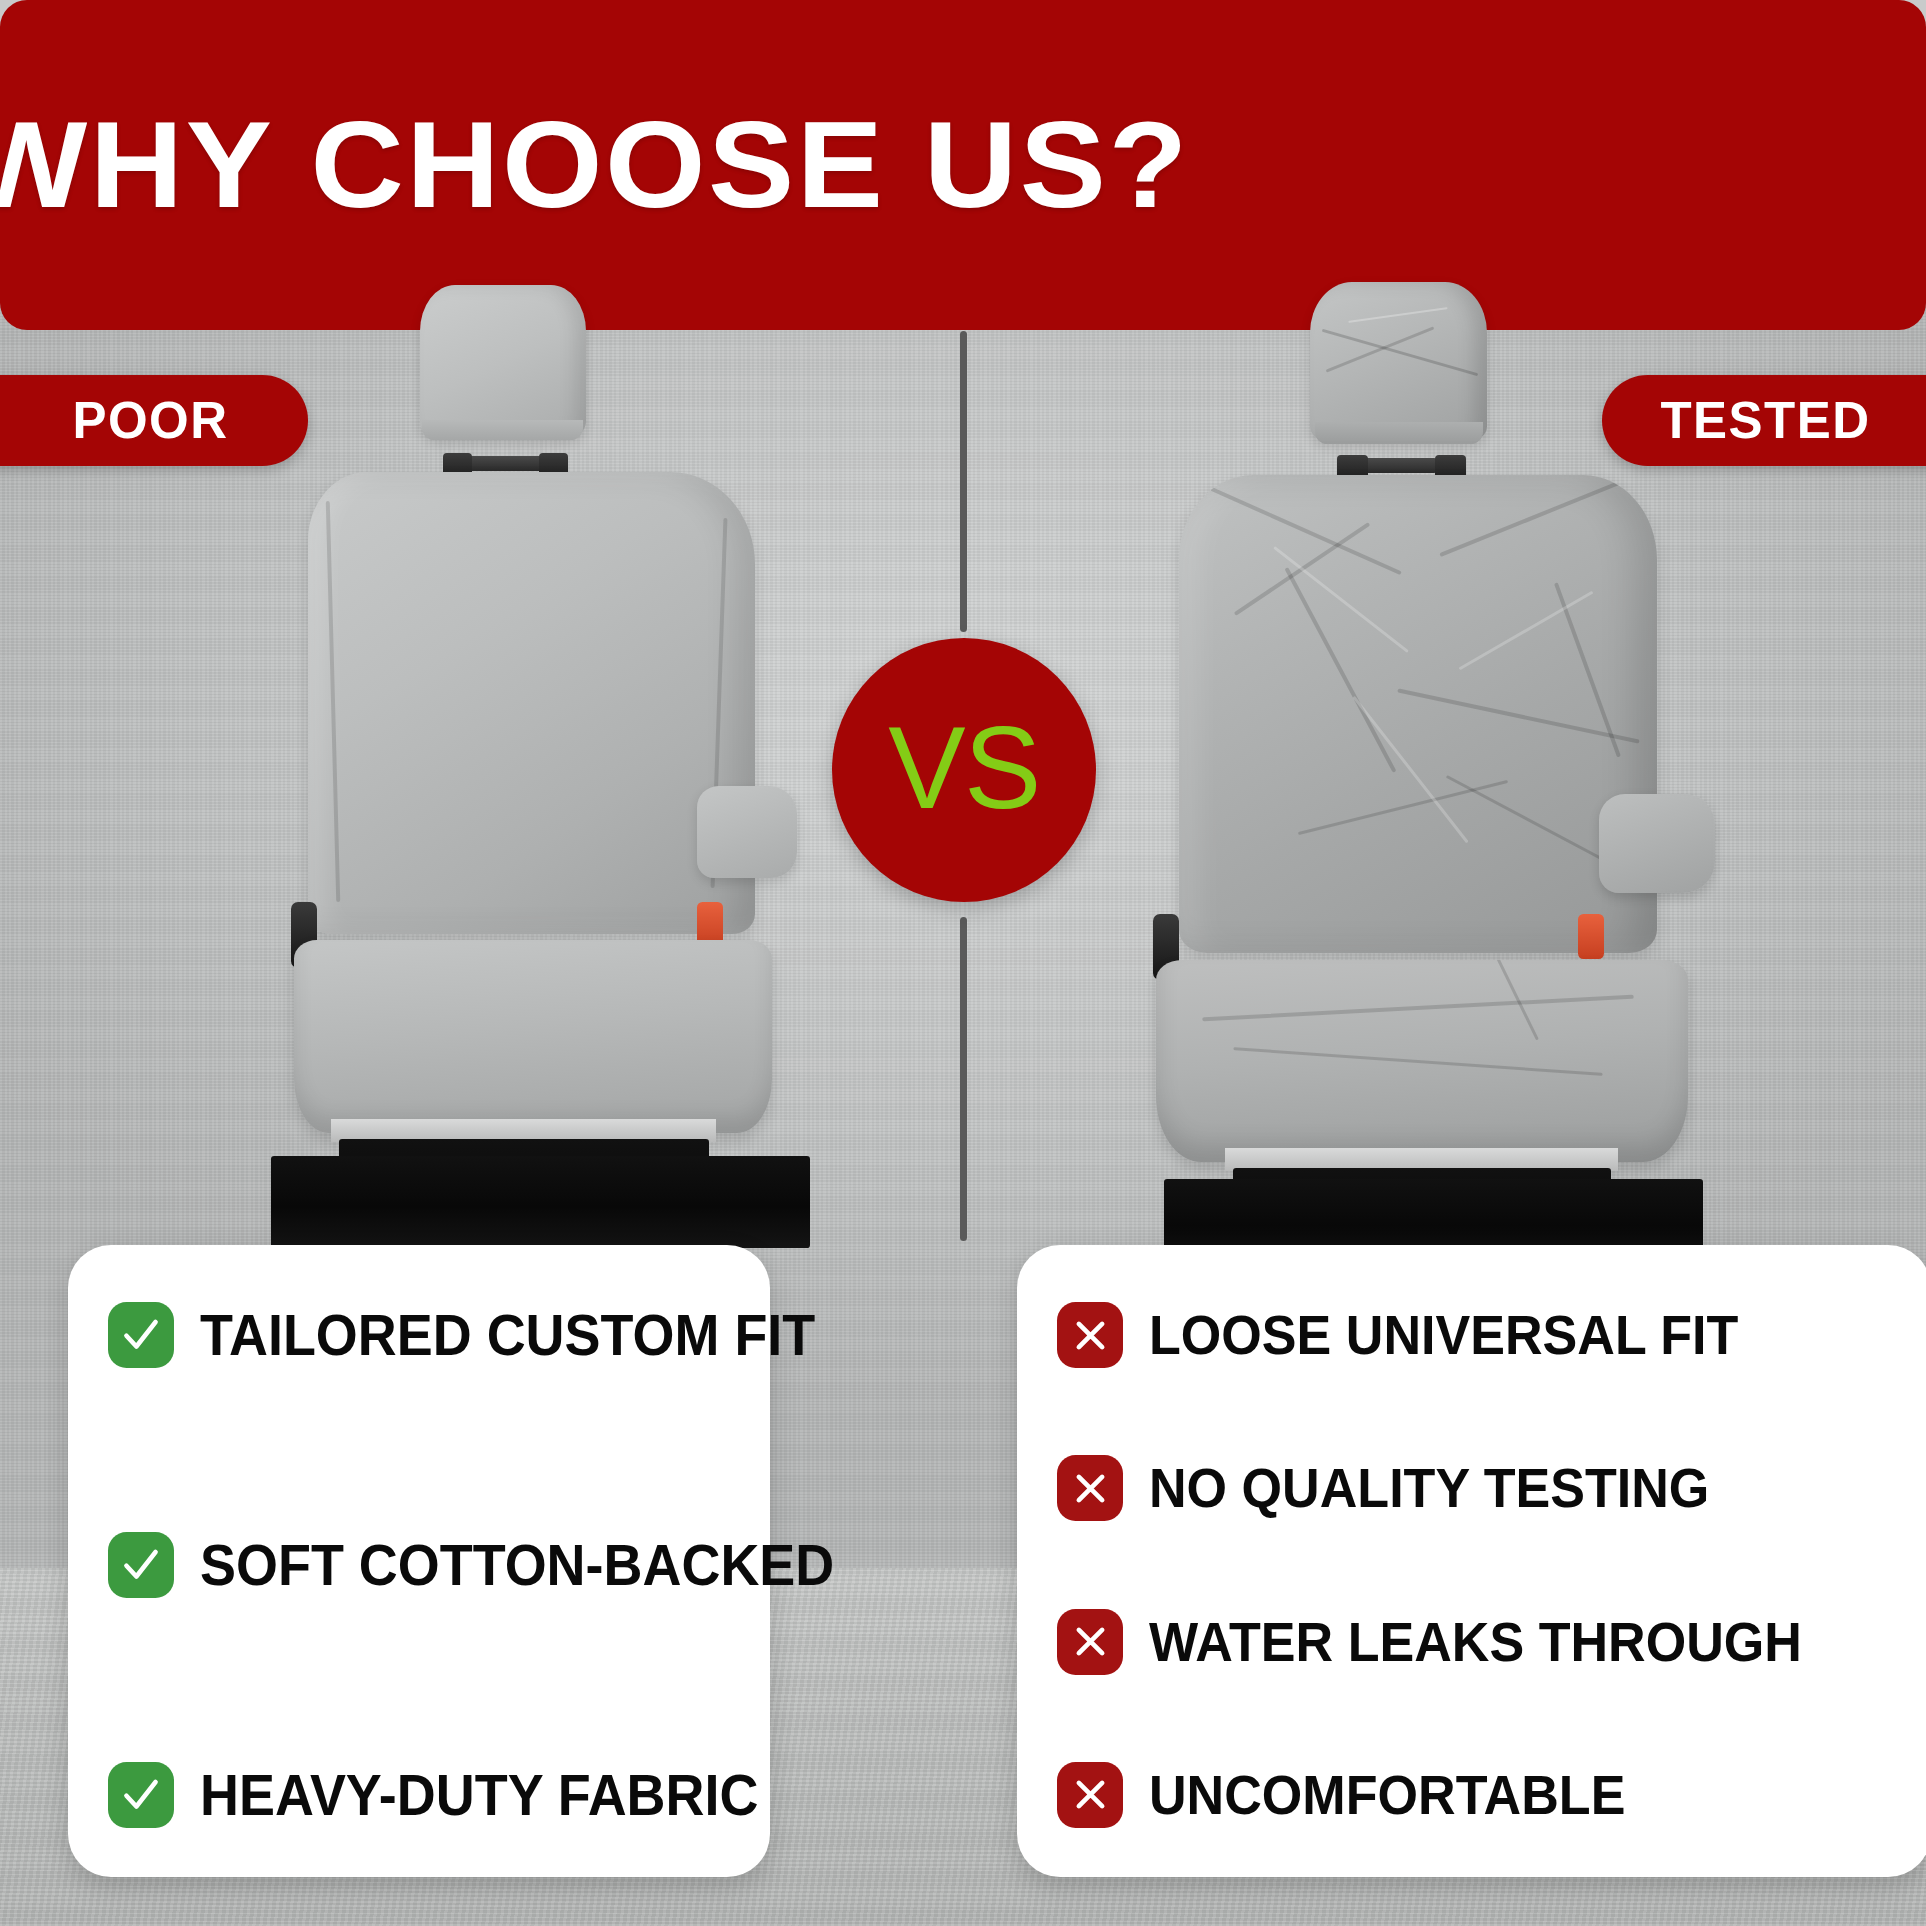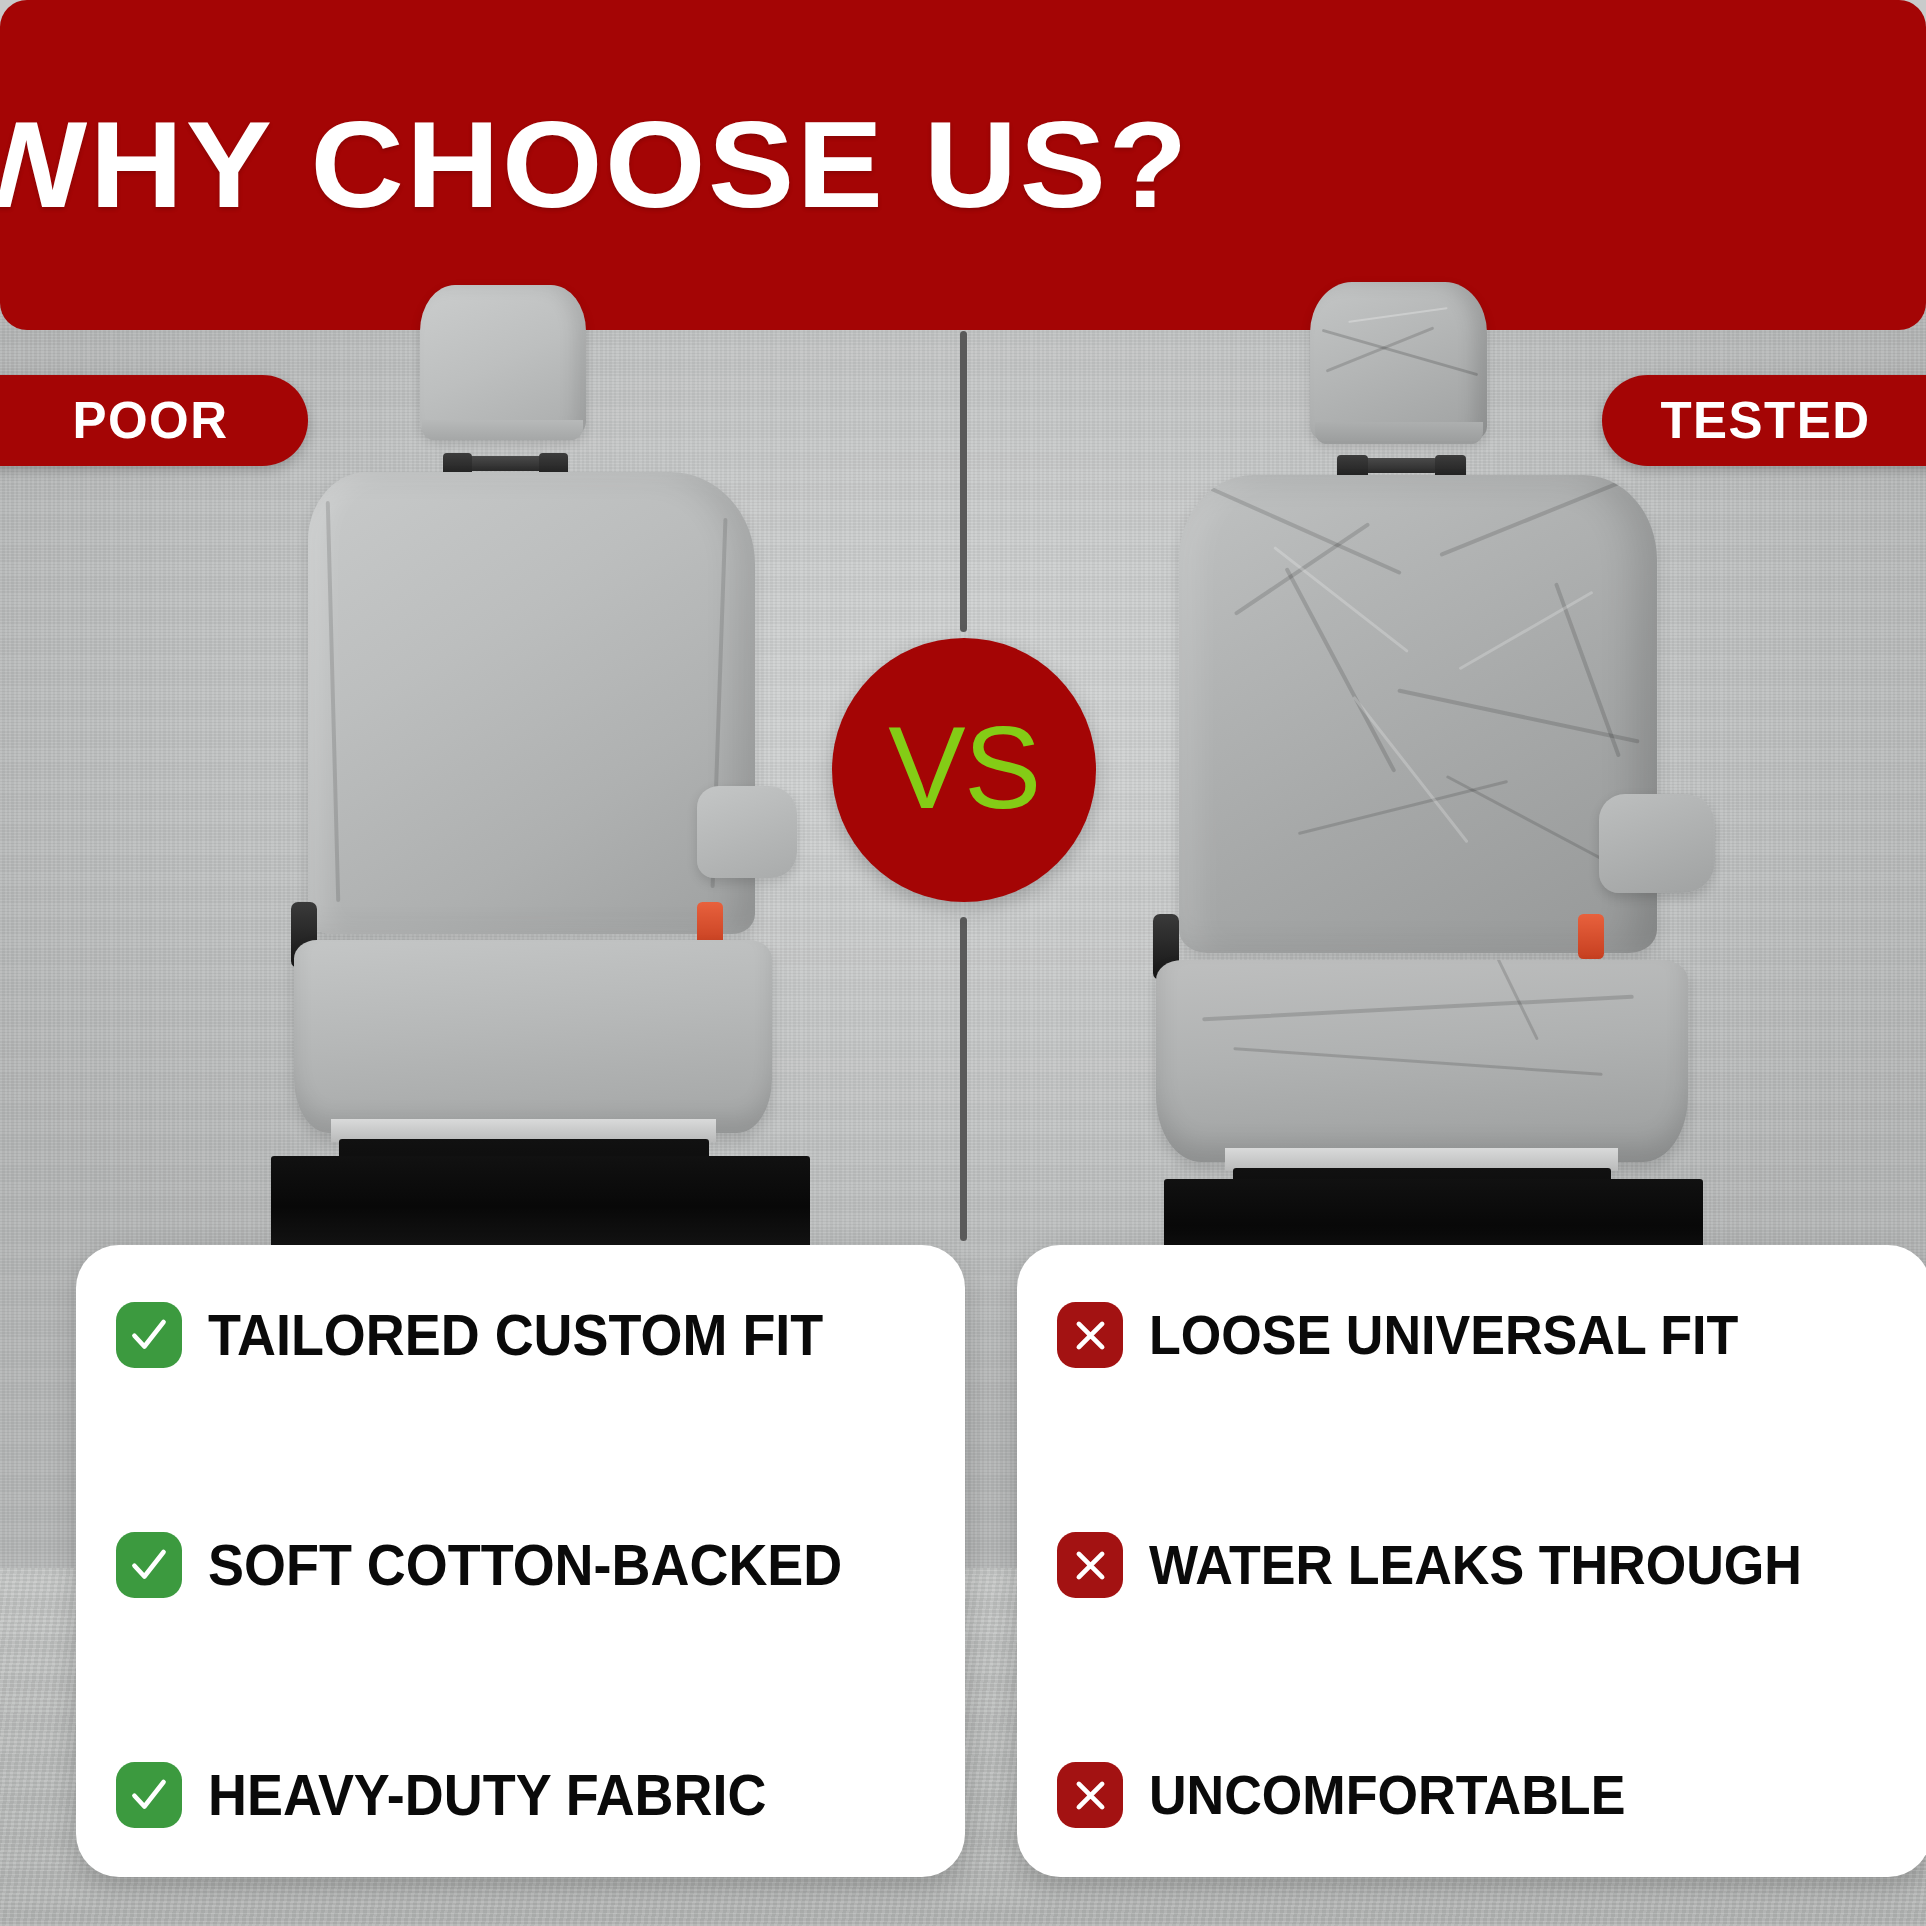--- a/index.html
+++ b/index.html
@@ -315,21 +315,21 @@
     top: 1245px;
     height: 632px;
     background: #ffffff;
     border-radius: 43px;
     box-shadow: 0 9.2px 26px rgba(0,0,0,.16);
     padding: 43px 31px 35px 40px;
     display: flex;
     flex-direction: column;
     justify-content: space-between;
   }
-  .card-ours   { left: 68px;  width: 889px; margin-left: 8px; }
+  .card-ours   { left: 68px;  width: 702px; }
   .card-others { left: 1017px; width: 914px; }
 
   .feature-row {
     display: flex;
     align-items: center;
     gap: 26px;
     height: 94px;
   }
 
   .mark {
@@ -472,36 +472,44 @@
 
     <div class="feature-row">
       <div class="mark cross">
         <svg width="45" height="45" viewBox="0 0 58 58">
           <path d="M14 14 L44 44 M44 14 L14 44" fill="none" stroke="#ffffff" stroke-width="6" stroke-linecap="round"></path>
         </svg>
       </div>
       <div class="feature-label">LOOSE UNIVERSAL FIT</div>
     </div>
 
-
     <div class="feature-row">
       <div class="mark cross">
         <svg width="45" height="45" viewBox="0 0 58 58">
           <path d="M14 14 L44 44 M44 14 L14 44" fill="none" stroke="#ffffff" stroke-width="6" stroke-linecap="round"></path>
         </svg>
       </div>
-      <div class="feature-label">WATER LEAKS THROUGH</div>
+      <div class="feature-label">NO QUALITY TESTING</div>
     </div>
 
     <div class="feature-row">
       <div class="mark cross">
         <svg width="45" height="45" viewBox="0 0 58 58">
           <path d="M14 14 L44 44 M44 14 L14 44" fill="none" stroke="#ffffff" stroke-width="6" stroke-linecap="round"></path>
         </svg>
       </div>
+      <div class="feature-label">WATER LEAKS THROUGH</div>
+    </div>
+
+    <div class="feature-row">
+      <div class="mark cross">
+        <svg width="45" height="45" viewBox="0 0 58 58">
+          <path d="M14 14 L44 44 M44 14 L14 44" fill="none" stroke="#ffffff" stroke-width="6" stroke-linecap="round"></path>
+        </svg>
+      </div>
       <div class="feature-label">UNCOMFORTABLE</div>
     </div>
 
 
   </div>
 
 </div>
 
 
 </body></html>

